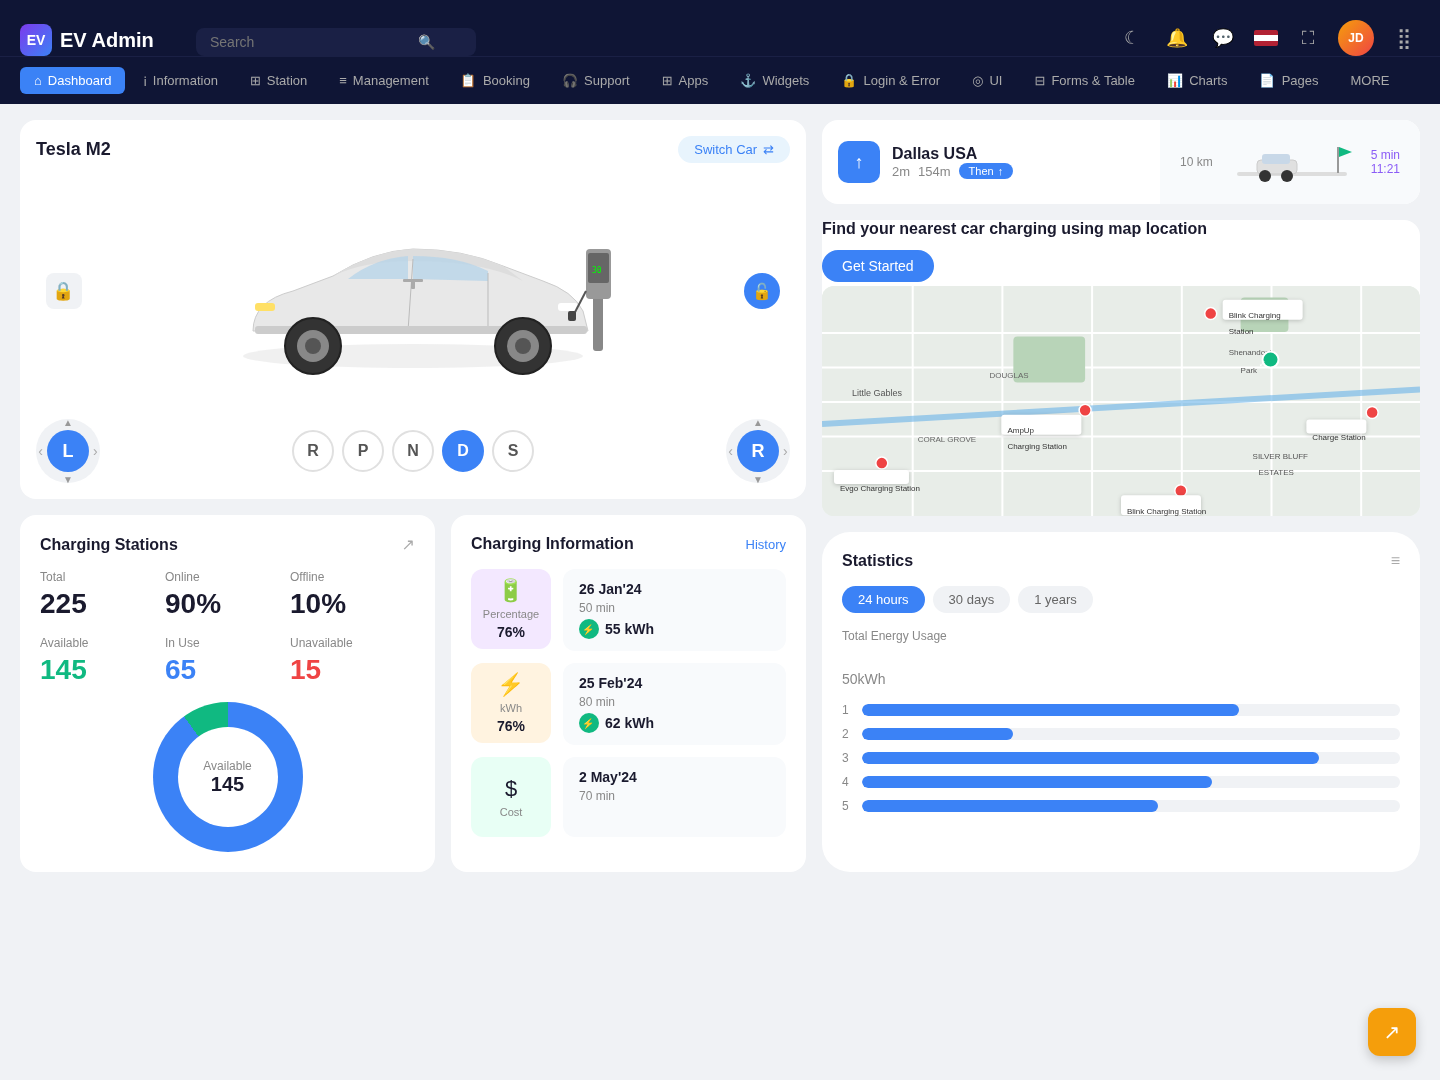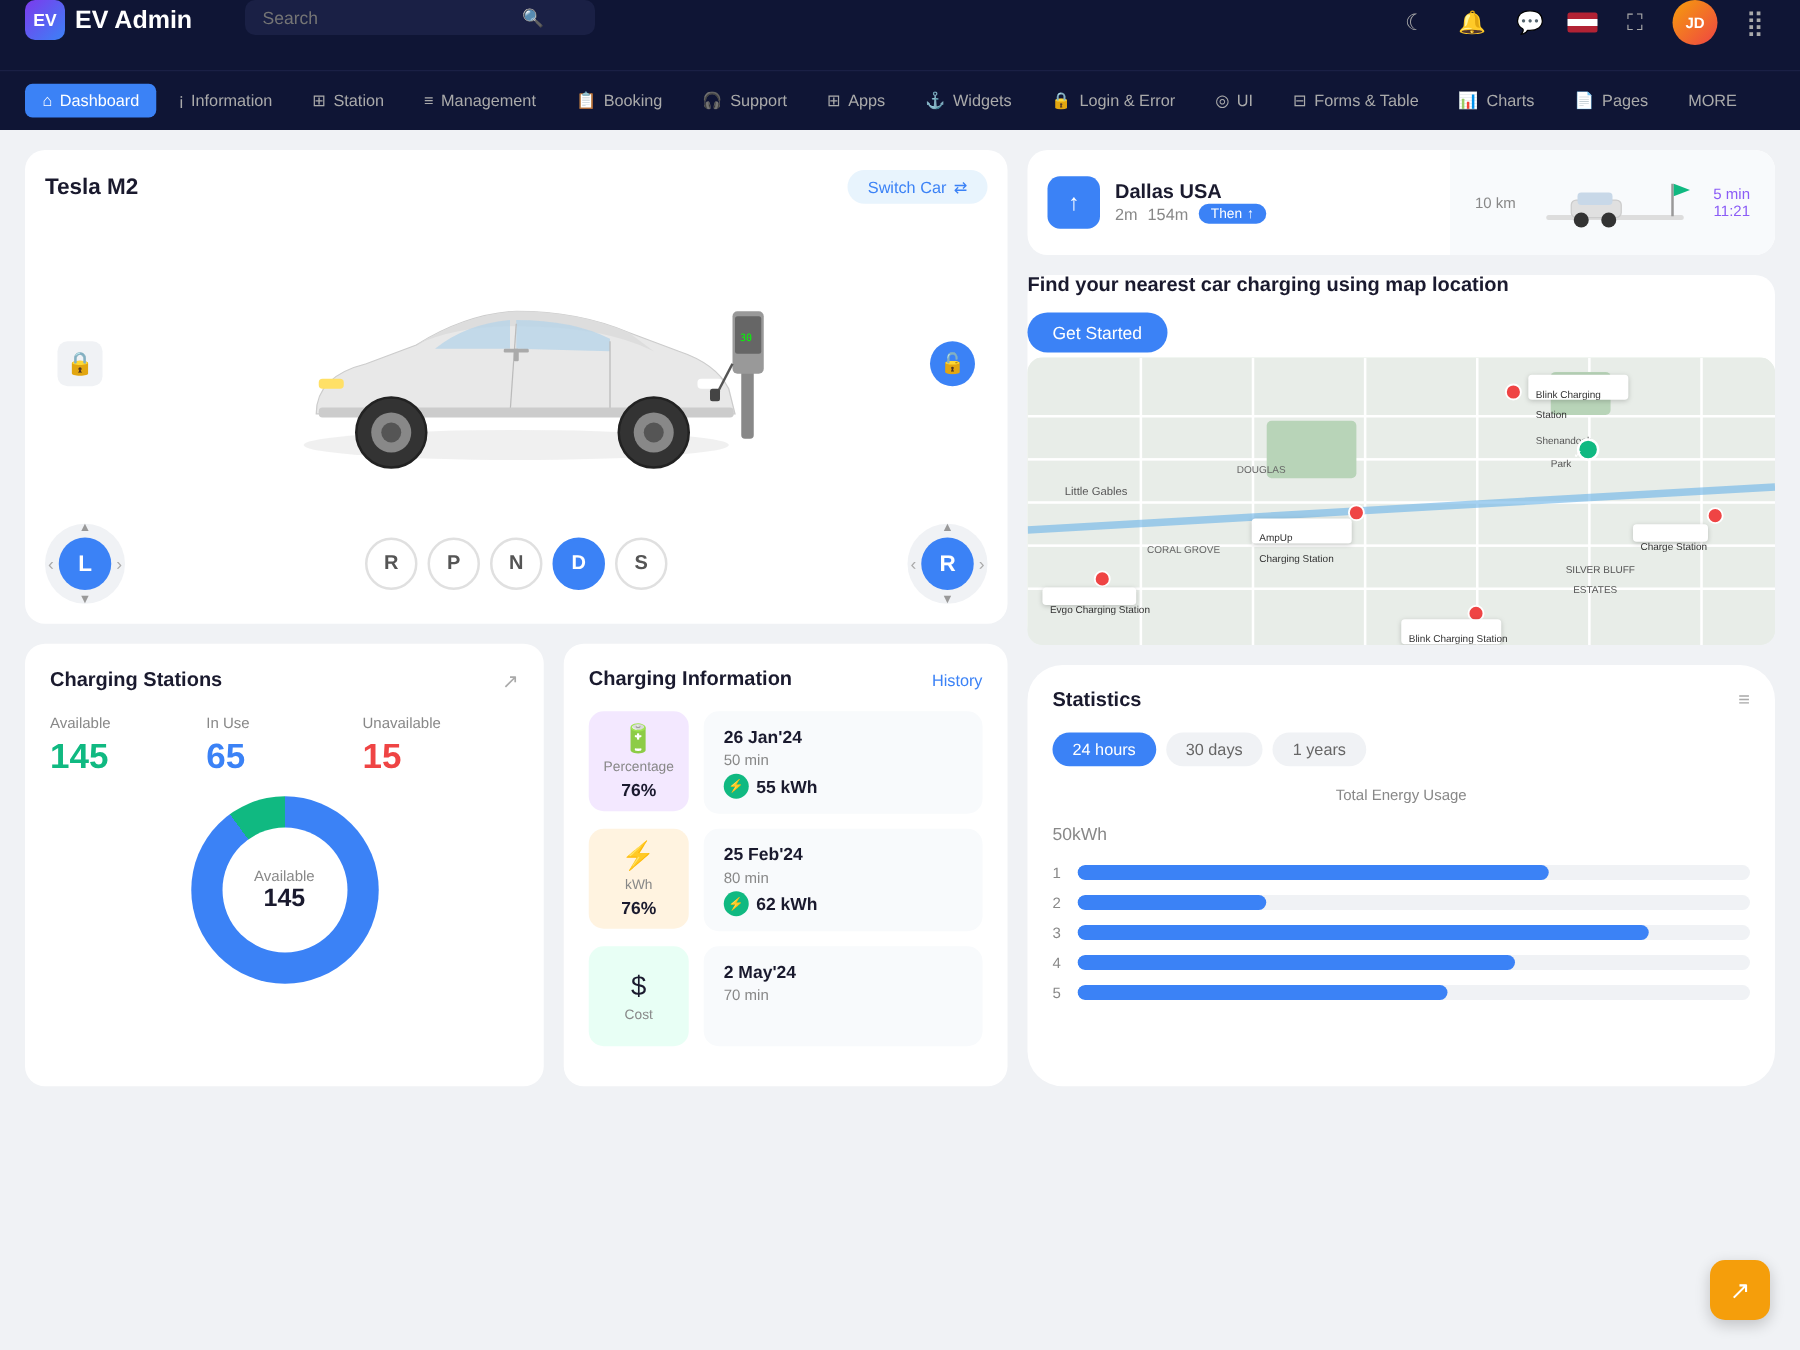--- a/index.html
+++ b/index.html
@@ -1,19 +1,19 @@
 <!DOCTYPE html>
 <html><head>
   <meta charset="utf-8">
   <style>
     * { margin: 0; padding: 0; box-sizing: border-box; }
     body { font-family: 'Segoe UI', Arial, sans-serif; background: #f0f2f5; color: #1a1a2e; width: 1440px; min-height: 1080px; overflow-x: hidden; }
 
     
-    .topbar { background: #0f1535; display: flex; align-items: flex-start; padding: 0 20px; height: 56px; gap: 16px; }
+    .topbar { background: #0f1535; display: flex; align-items: flex-end; padding: 0 20px; height: 56px; gap: 16px; }
     .brand { display: flex; align-items: center; gap: 8px; color: #fff; font-weight: 700; font-size: 20px; min-width: 160px; }
     .brand-icon { width: 32px; height: 32px; background: linear-gradient(135deg, #7c3aed, #3b82f6); border-radius: 8px; display: flex; align-items: center; justify-content: center; color: #fff; font-weight: 900; font-size: 14px; }
     .search-bar { display: flex; align-items: center; background: #1a2045; border-radius: 8px; padding: 6px 14px; gap: 8px; flex: 0 0 280px; }
     .search-bar input { background: transparent; border: none; outline: none; color: #aaa; font-size: 14px; width: 200px; }
     .search-bar span { color: #aaa; font-size: 14px; }
     .topbar-right { margin-left: auto; display: flex; align-items: center; gap: 14px; }
     .topbar-icon { color: #aaa; font-size: 18px; cursor: pointer; width: 32px; height: 32px; display: flex; align-items: center; justify-content: center; }
     .flag { width: 24px; height: 16px; background: linear-gradient(180deg, #b22234 33%, #fff 33%, #fff 66%, #b22234 66%); border-radius: 2px; position: relative; overflow: hidden; }
     .avatar { width: 36px; height: 36px; border-radius: 50%; background: linear-gradient(135deg, #f59e0b, #ef4444); display: flex; align-items: center; justify-content: center; color: #fff; font-size: 12px; font-weight: 700; overflow: hidden; }
     .grid-icon { color: #aaa; font-size: 20px; }
@@ -84,21 +84,21 @@
     .charge-date { font-size: 14px; font-weight: 700; color: #1a1a2e; }
     .charge-duration { font-size: 12px; color: #888; }
     .charge-kwh { display: flex; align-items: center; gap: 6px; font-size: 14px; font-weight: 600; color: #1a1a2e; }
     .kwh-icon { width: 20px; height: 20px; border-radius: 50%; background: #10b981; color: #fff; font-size: 10px; display: flex; align-items: center; justify-content: center; }
 
     
     .stats-card { background: #fff; border-radius: 28px; padding: 20px; flex: 1; }
     .stats-tabs { display: flex; gap: 8px; margin-bottom: 16px; }
     .stats-tab { padding: 6px 16px; border-radius: 20px; font-size: 13px; cursor: pointer; border: none; background: #f0f2f5; color: #666; }
     .stats-tab.active { background: #3b82f6; color: #fff; }
-    .energy-label { font-size: 12px; color: #888; margin-bottom: 4px; text-align: center; }
+    .energy-label { font-size: 12px; color: #888; margin-bottom: 16px; }
     .energy-val { font-size: 28px; font-weight: 700; color: #1a1a2e; margin-bottom: 12px; }
     .energy-val span { font-size: 14px; font-weight: 400; color: #888; }
     .bar-chart { display: flex; flex-direction: column; gap: 10px; }
     .bar-row { display: flex; align-items: center; gap: 8px; }
     .bar-num { font-size: 12px; color: #888; width: 12px; }
     .bar-track { flex: 1; height: 12px; background: #f0f2f5; border-radius: 6px; overflow: hidden; }
     .bar-fill { height: 100%; background: #3b82f6; border-radius: 6px; }
     .menu-icon { color: #aaa; font-size: 16px; margin-left: auto; cursor: pointer; }
 
     
@@ -282,20 +282,34 @@
         </div>
       </div>
     </div>
 
     <div class="bottom-section">
 
       <div class="stations-card">
         <div class="card-header">
           <span class="card-title">Charging Stations</span>
           <span class="external-icon">↗</span>
+        </div>
+        <div class="stats-row">
+          <div class="stat-item">
+            <div class="stat-label">Total</div>
+            <div class="stat-value">225</div>
+          </div>
+          <div class="stat-item">
+            <div class="stat-label">Online</div>
+            <div class="stat-value">90%</div>
+          </div>
+          <div class="stat-item">
+            <div class="stat-label">Offline</div>
+            <div class="stat-value">10%</div>
+          </div>
         </div>
         <div class="stats-row">
           <div class="stat-item">
             <div class="stat-label">Available</div>
             <div class="stat-value green">145</div>
           </div>
           <div class="stat-item">
             <div class="stat-label">In Use</div>
             <div class="stat-value blue">65</div>
           </div>

